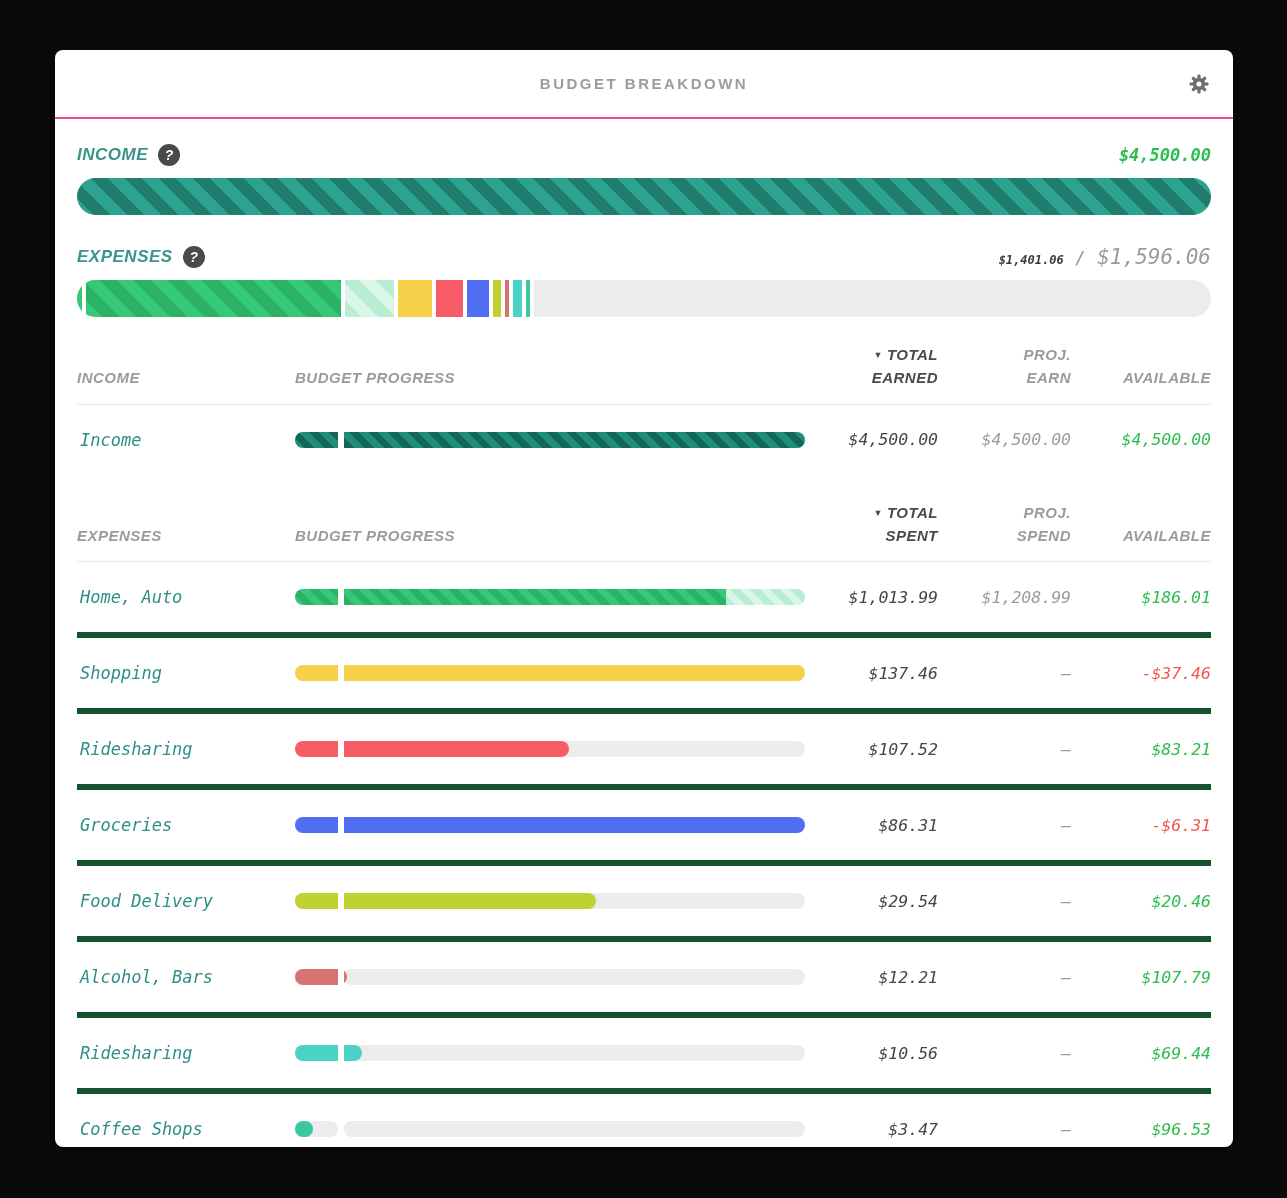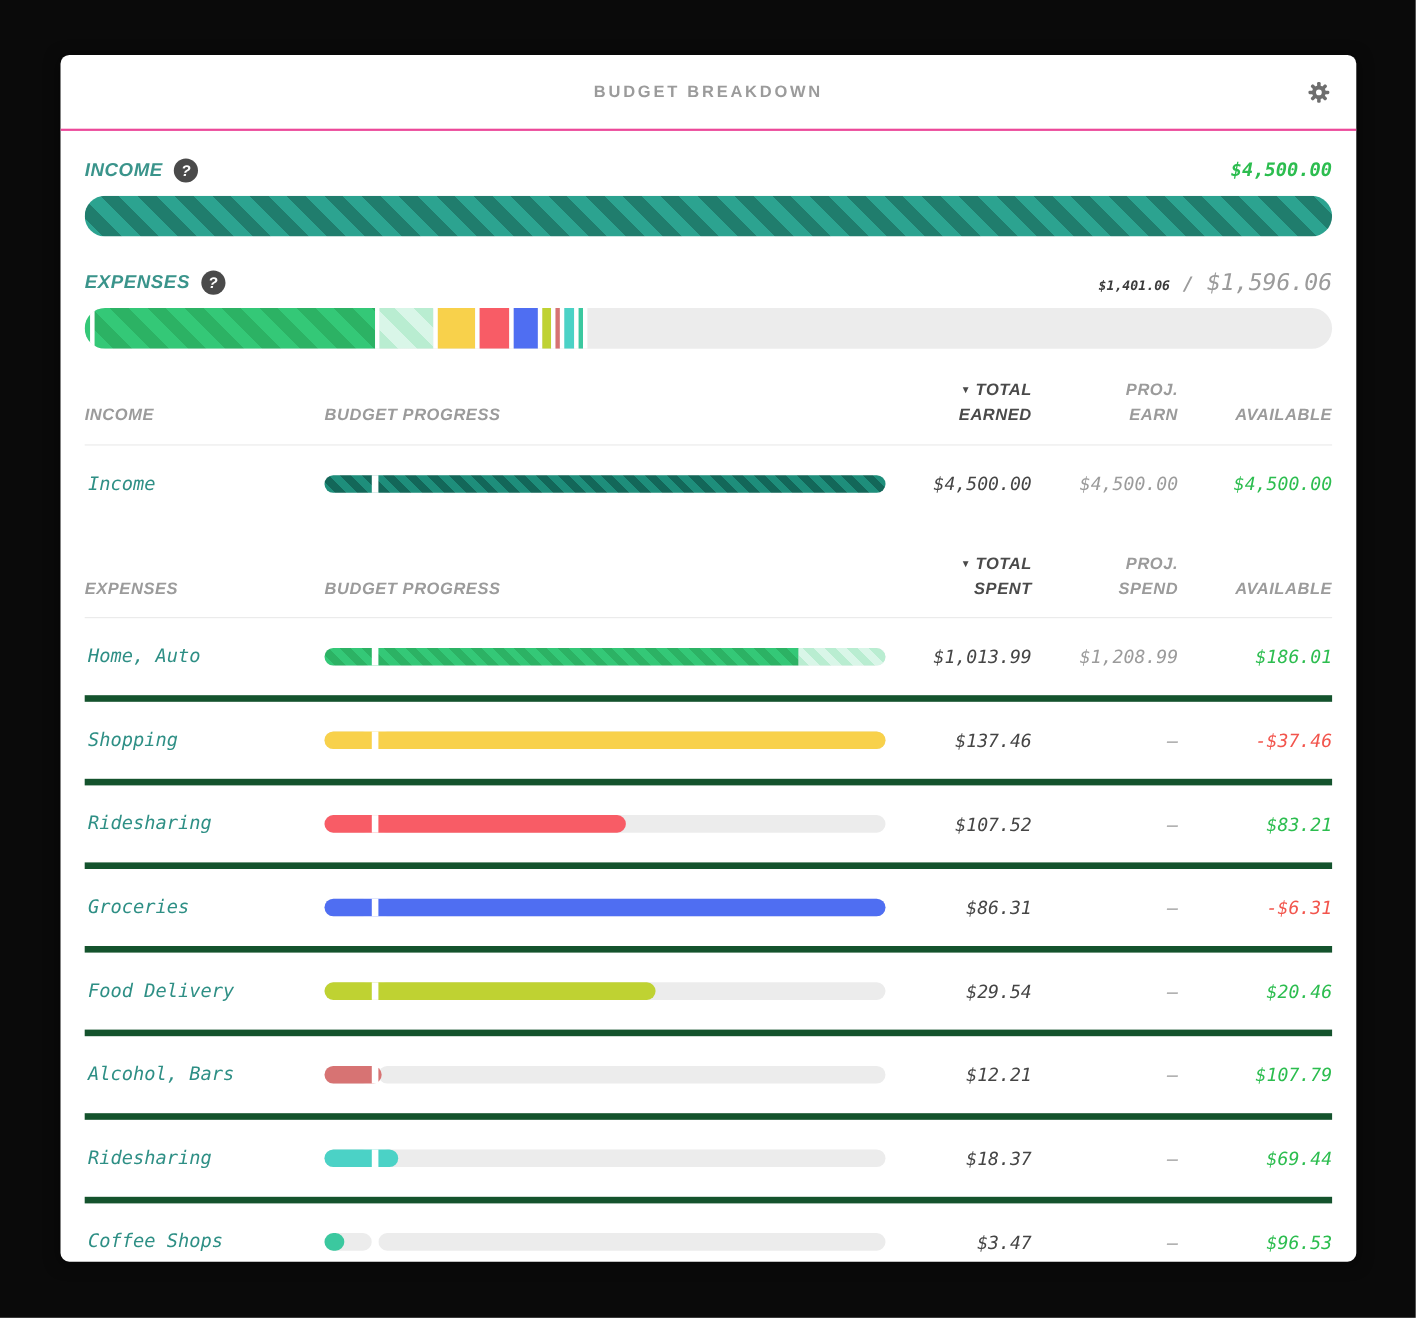--- a/index.html
+++ b/index.html
@@ -249,21 +249,21 @@
         <div class="trow">
           <div class="cat mono">Ridesharing</div>
           <div>
             <div class="row-bar">
               <div class="rb-cap"></div>
               <div class="rb-main"></div>
               <div class="rb-fill" style="width: 13.2%; background: rgb(75, 210, 198);"></div>
               <div class="rb-gap"></div>
             </div>
           </div>
-          <div class="num mono">$18.37</div>
+          <div class="num mono">$10.56</div>
           <div class="num mono gray">–</div>
           <div class="num mono green">$69.44</div>
         </div>
         <div class="trow">
           <div class="cat mono">Coffee Shops</div>
           <div>
             <div class="row-bar">
               <div class="rb-cap"></div>
               <div class="rb-main"></div>
               <div class="rb-fill" style="width: 3.5%; background: rgb(59, 200, 159);"></div>

